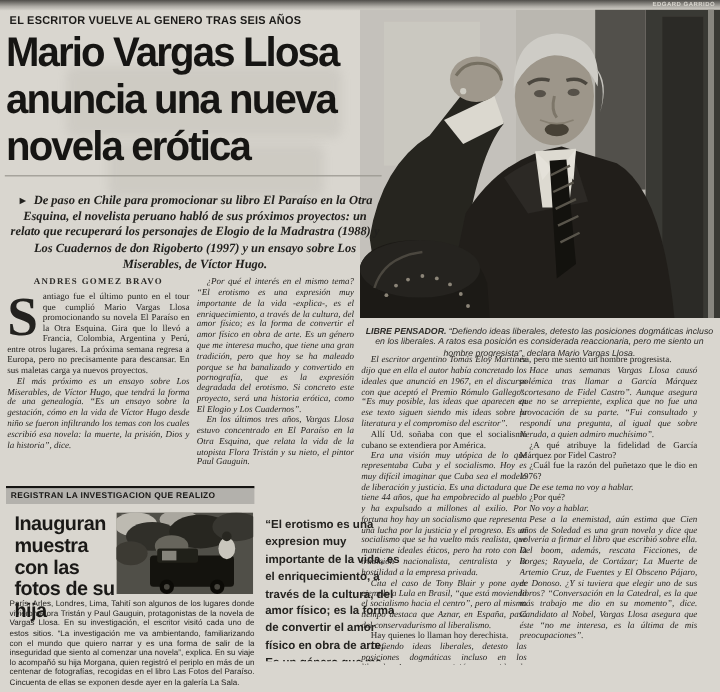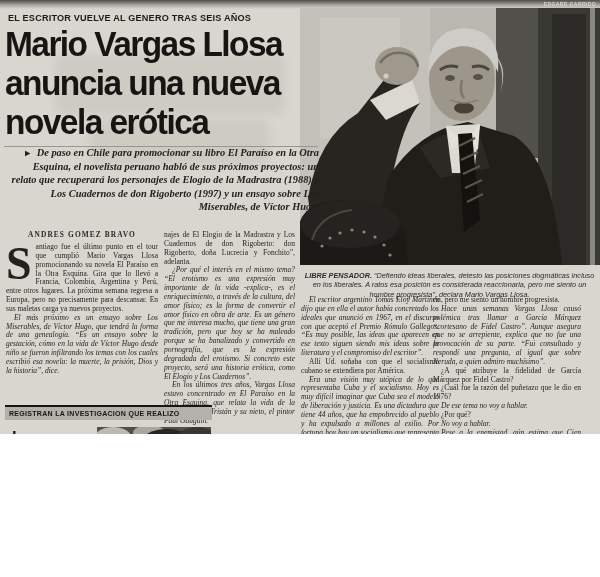--- a/index.html
+++ b/index.html
@@ -1,32 +1,32 @@
 <!DOCTYPE html>
 <html><head>
 <meta charset="utf-8">
 <style>
   html,body{margin:0;padding:0;}
-  .page{position:relative;width:600px;height:434px;background:#d9d6cf;overflow:hidden;
+  .page{position:relative;width:600px;height:577px;background:#d9d6cf;overflow:hidden;
         font-family:"Liberation Serif",serif;color:#1c1b19;}
   .abs{position:absolute;}
   
   .topstrip{left:0;top:0;width:600px;height:9px;
             background:linear-gradient(to bottom,rgba(45,43,40,.8),rgba(45,43,40,.25) 60%,rgba(45,43,40,0));}
   .ghost{background:#8d8a82;filter:blur(4px);opacity:.14;border-radius:8px;}
   
   .credit{left:508px;top:1px;width:88px;font:700 5px "Liberation Sans",sans-serif;color:#d8d5ce;
           text-align:right;letter-spacing:.4px;}
   .kicker{left:8px;top:12px;width:300px;font:700 9.5px/11px "Liberation Sans",sans-serif;
           letter-spacing:.2px;transform:scaleX(.96);transform-origin:left;}
   .headline{left:5px;top:25px;width:302px;font:700 34.5px/39px "Liberation Sans",sans-serif;
             letter-spacing:-1.6px;transform:scaleX(.97);transform-origin:left;color:#161513;}
   .leadrule{left:4px;top:146px;width:314px;height:1px;background:#9a978f;}
-  .lead{left:6px;top:146px;width:313px;font:700 10.4px/13.2px "Liberation Serif",serif;
-        font-style:italic;text-align:right;color:#22211e;}
+  .lead{left:6px;top:161px;width:313px;font:700 10.4px/13.2px "Liberation Serif",serif;
+        font-style:italic;text-align:center;color:#22211e;}
   .lead .arrow{font-style:normal;font-size:9px;padding-right:2px;}
   .byline{left:6px;top:230px;width:152px;font:700 7.4px "Liberation Serif",serif;
           letter-spacing:1.1px;text-align:center;color:#2a2926;}
   
   .col{font:400 7.5px/8.85px "Liberation Serif",serif;text-align:justify;overflow:hidden;color:#211f1c;}
   .col p{margin:0;}
   .col p.ind{text-indent:8px;font-style:italic;}
   .col p.q{font-weight:400;text-indent:8px;}
   .dropcap{float:left;font:700 46px/38px "Liberation Serif",serif;padding:2px 4px 0 0;color:#23221f;}
   .subhead{font:700 10px/12px "Liberation Sans",sans-serif;margin:3px 0 2px 0;text-indent:0 !important;}
@@ -133,21 +133,20 @@
     <span>De paso en Chile para promocionar su libro El Paraíso en la Otra Esquina, el novelista peruano habló de sus próximos proyectos: un relato que recuperará los personajes de Elogio de la Madrastra (1988) y Los Cuadernos de don Rigoberto (1997) y un ensayo sobre Los Miserables, de Víctor Hugo.</span>
   </div>
   <div class="abs byline">ANDRES GOMEZ BRAVO</div>
 
   <div class="abs col col1">
     <p><span class="dropcap">S</span><span>antiago fue el último punto en el tour que cumplió Mario Vargas Llosa promocionando su novela El Paraíso en la Otra Esquina. Gira que lo llevó a Francia, Colombia, Argentina y Perú, entre otros lugares. La próxima semana regresa a Europa, pero no precisamente para descansar. En sus maletas carga ya nuevos proyectos.</span></p>
     <p class="ind">El más próximo es un ensayo sobre Los Miserables, de Víctor Hugo, que tendrá la forma de una genealogía. “Es un ensayo sobre la gestación, cómo en la vida de Víctor Hugo desde niño se fueron infiltrando los temas con los cuales escribió esa novela: la muerte, la prisión, Dios y la historia”, dice.</p>
   </div>
 
   <div class="abs col col2">
-    <p>najes de El Elogio de la Madrastra y Los Cuadernos de don Rigoberto: don Rigoberto, doña Lucrecia y Fonchito”, adelanta.</p>
     <p class="ind">¿Por qué el interés en el mismo tema? “El erotismo es una expresión muy importante de la vida -explica-, es el enriquecimiento, a través de la cultura, del amor físico; es la forma de convertir el amor físico en obra de arte. Es un género que me interesa mucho, que tiene una gran tradición, pero que hoy se ha maleado porque se ha banalizado y convertido en pornografía, que es la expresión degradada del erotismo. Si concreto este proyecto, será una historia erótica, como El Elogio y Los Cuadernos”.</p>
     <p class="ind">En los últimos tres años, Vargas Llosa estuvo concentrado en El Paraíso en la Otra Esquina, que relata la vida de la utopista Flora Tristán y su nieto, el pintor Paul Gauguin.</p>
   </div>
 
   <div class="abs pullquote">“El erotismo es una expresion muy importante de la vida, es el enriquecimiento, a través de la cultura, del amor físico; es la forma de convertir el amor físico en obra de arte. Es un género que me interesa mucho, que tiene una gran tradición”.</div>
 
   <div class="abs col col3">
     <p class="ind">El escritor argentino Tomás Eloy Martínez dijo que en ella el autor había concretado los ideales que anunció en 1967, en el discurso con que aceptó el Premio Rómulo Gallegos. “Es muy posible, las ideas que aparecen en ese texto siguen siendo mis ideas sobre la literatura y el compromiso del escritor”.</p>
     <p class="q">Allí Ud. soñaba con que el socialismo cubano se extendiera por América.</p>
     <p class="ind">Era una visión muy utópica de lo que representaba Cuba y el socialismo. Hoy es muy difícil imaginar que Cuba sea el modelo de liberación y justicia. Es una dictadura que tiene 44 años, que ha empobrecido al pueblo y ha expulsado a millones al exilio. Por fortuna hoy hay un socialismo que representa una lucha por la justicia y el progreso. Es un socialismo que se ha vuelto más realista, que mantiene ideales éticos, pero ha roto con la tradición nacionalista, centralista y la hostilidad a la empresa privada.</p>

